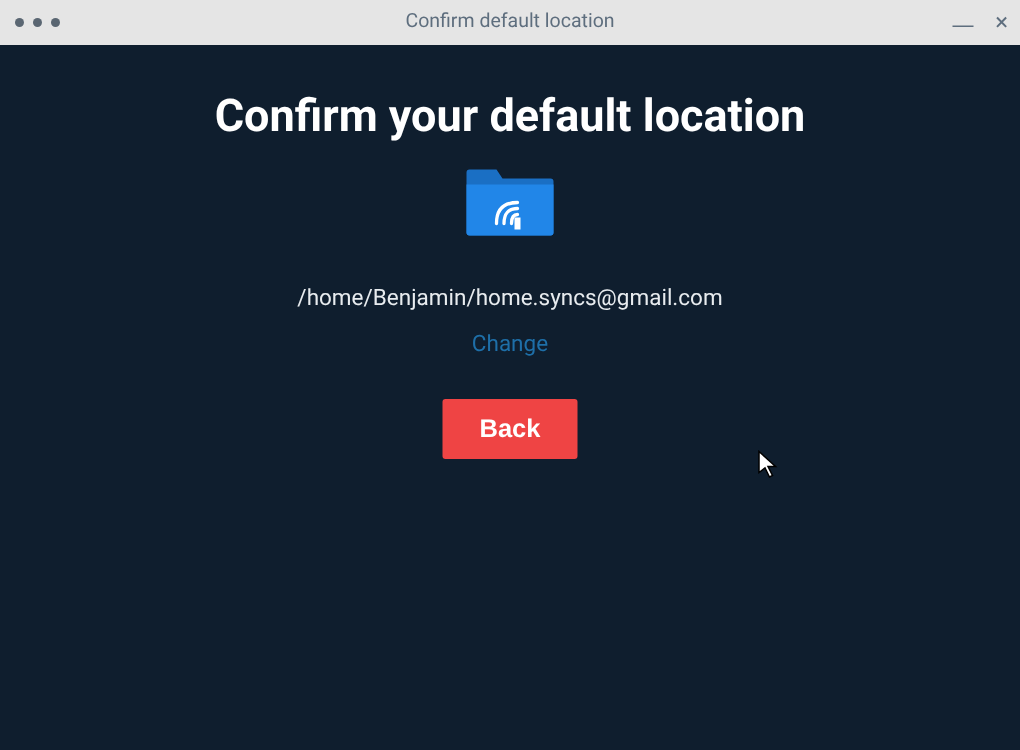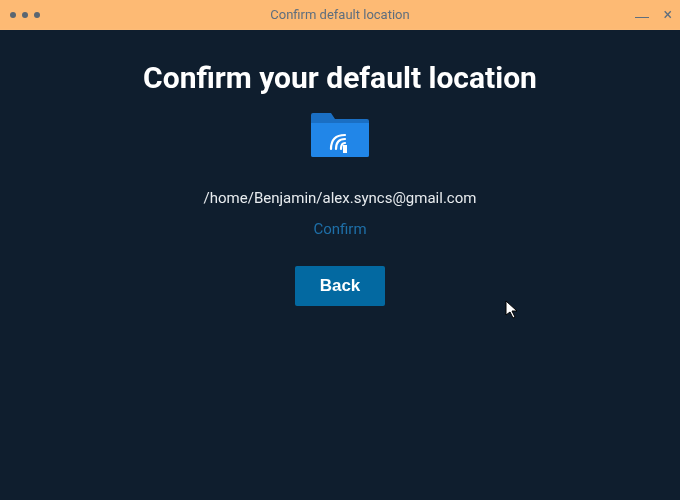--- a/index.html
+++ b/index.html
@@ -10,21 +10,21 @@
     body {
       width: 680px;
       height: 500px;
       background: #0f1e2e;
       font-family: -apple-system, BlinkMacSystemFont, "Segoe UI", Roboto, sans-serif;
       overflow: hidden;
       position: relative;
     }
     .titlebar {
       height: 30px;
-      background: #fdba74;
+      background: #e5e5e5;
       display: flex;
       align-items: center;
       position: relative;
       border-bottom: 1px solid rgba(255,255,255,0.03);
     }
     .traffic-lights {
       display: flex;
       gap: 6px;
       padding-left: 10px;
       align-items: center;
@@ -96,21 +96,21 @@
       cursor: pointer;
       display: inline-block;
       margin-bottom: 28px;
     }
     .button-row {
       display: flex;
       justify-content: center;
       gap: 16px;
     }
     .btn {
-      background: #0369a1;
+      background: #ef4444;
       color: #ffffff;
       border: none;
       padding: 10px 24px;
       font-size: 17px;
       font-weight: 600;
       cursor: pointer;
       border-radius: 2px;
       min-width: 90px;
     }
     .btn-confirm {
@@ -148,23 +148,23 @@
       <path d="M2 14 L60 14 L60 46 Q60 48 58 48 L4 48 Q2 48 2 46 Z" fill="#2186e8"></path>
       <g stroke="#ffffff" stroke-width="2.2" fill="none" stroke-linecap="round">
         <path d="M22 40 Q22 26 36 26"></path>
         <path d="M27 40 Q27 30 36 30"></path>
         <path d="M32 40 Q32 34 36 34"></path>
       </g>
       <rect x="34" y="36" width="4" height="8" fill="#ffffff"></rect>
     </svg>
   </div>
 
-  <div class="location-path">/home/Benjamin/alex.syncs@gmail.com</div>
+  <div class="location-path">/home/Benjamin/home.syncs@gmail.com</div>
 
-  <a class="change-link">Confirm</a>
+  <a class="change-link">Change</a>
 
   <div class="button-row">
     <button class="btn">Back</button>
   </div>
 </div>
 
 <div class="cursor">
   <svg width="16" height="20" viewBox="0 0 16 20">
     <path d="M1 1 L1 15 L5 12 L8 18 L10 17 L7 11 L12 11 Z" fill="#ffffff" stroke="#000000" stroke-width="1"></path>
   </svg>

